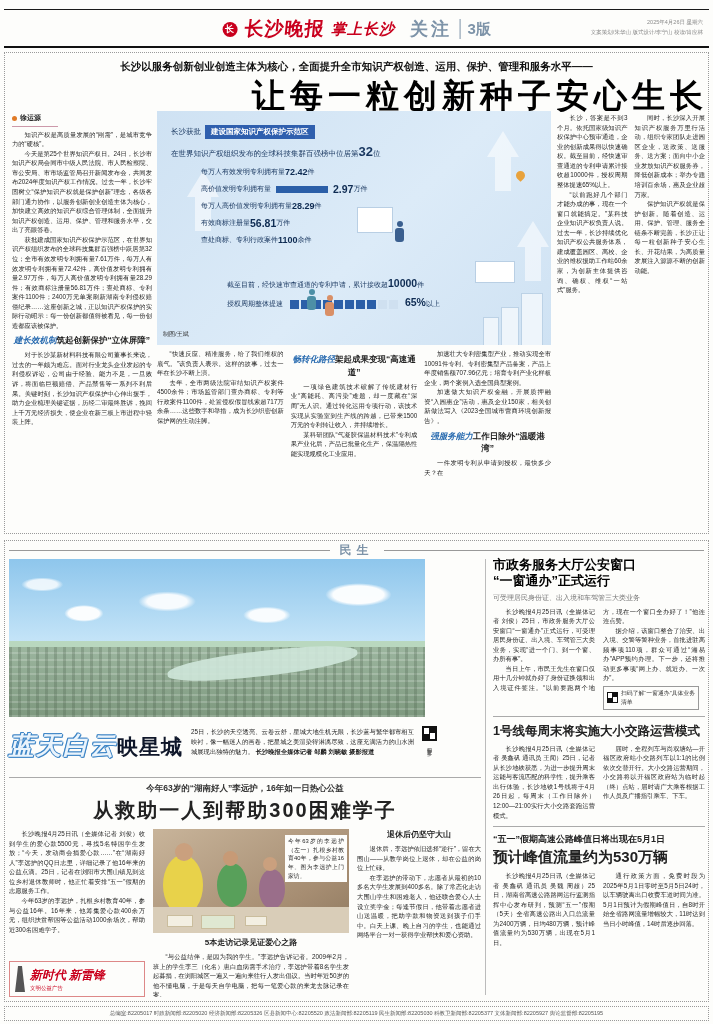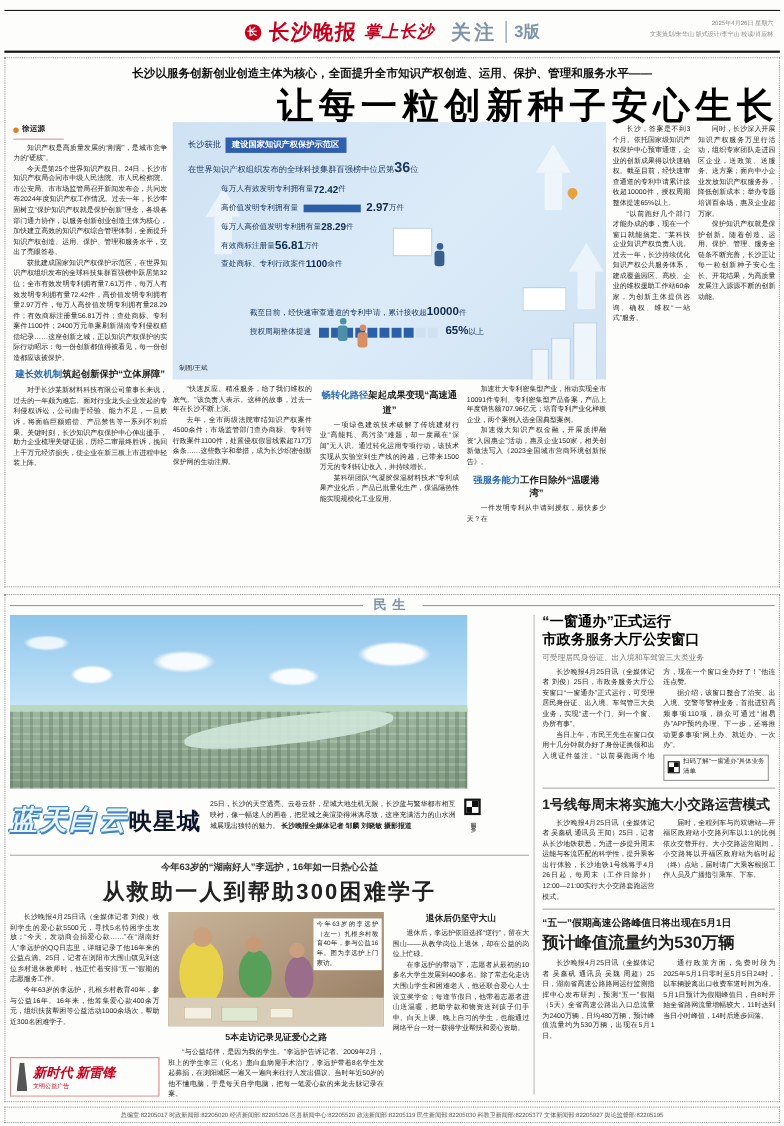--- a/index.html
+++ b/index.html
@@ -18,21 +18,21 @@
   .vbar { width:1.5px; height:20px; background:#7d93a8; }
   .page-no { color:#7d93a8; font-size:15px; font-weight:bold; }
   .mast-right { position:absolute; right:10px; top:2px; text-align:right; color:#8a8a8a; font-size:5.5px; line-height:1.8; }
   .mastline { position:absolute; left:4px; right:4px; top:46px; border-top:2px solid #111; }
 
   
   .dotted-box { position:absolute; border:1px dotted #9a9a9a; background:#fdfdfb; }
   .bodytext { font-size:6.3px; line-height:1.52; text-align:justify; color:#1f1f1f; }
   .bodytext p { text-indent:2em; }
   .colhead { text-align:center; font-weight:bold; font-size:8.5px; margin:4px 0 3px; }
-  .colhead .blue { color:#2a6cb0; margin-right:0; }
+  .colhead .blue { color:#2a6cb0; margin-right:0;font-style:italic; }
 
   
   .main-box { left:4px; top:52px; width:705px; height:482px; }
   .kicker { position:absolute; left:0; right:0; top:7px; text-align:center; font-size:10.5px; font-weight:bold; color:#111; }
   .headline { position:absolute; left:0; right:0; top:21px; text-align:right; font-size:33px; font-weight:bold; letter-spacing:5px; color:#000; }
   .byline { display:flex; align-items:center; gap:3px; font-size:7px; font-weight:bold; border-bottom:1px solid #c9a; padding-bottom:2px; margin-bottom:3px; width:46px; }
   .byline .dot { width:5px; height:5px; border-radius:50%; background:#e07b28; }
   .main-leftcol { position:absolute; left:7px; top:60px; width:140px; height:416px; overflow:hidden; }
   .main-rightcol { position:absolute; left:552px; top:60px; width:148px; height:416px; overflow:hidden; column-count:2; column-gap:7px; }
   .main-midcols { position:absolute; left:152px; top:296px; width:394px; height:180px; display:flex; gap:7px; overflow:hidden; }
@@ -188,21 +188,21 @@
         </div>
       <div class="ig-arrow" style="left:360px; top:110px;">
           <span class="stem"></span>
         </div>
 
       <div class="ig-intro">
         <span>长沙获批</span>
         <span class="ig-badge">建设国家知识产权保护示范区</span>
       </div>
       <div class="ig-rank">
-        <span>在世界知识产权组织发布的全球科技集群百强榜中位居第</span><b>36</b><span>位</span>
+        <span>在世界知识产权组织发布的全球科技集群百强榜中位居第</span><b>32</b><span>位</span>
       </div>
 
       <div class="ig-rows">
         <div class="ig-row">
           <span>每万人有效发明专利拥有量</span>
           <span class="ig-num small">72.42</span>
             <span>件</span>
         </div>
         <div class="ig-row">
           <span>高价值发明专利拥有量</span>
@@ -368,22 +368,22 @@
           <div class="colhead" style="font-size:8px; margin-top:0;">退休后仍坚守大山</div>
           <p>退休后，李远护依旧选择“逆行”，留在大围山——从教学岗位上退休，却在公益的岗位上忙碌。</p>
           <p>在李远护的带动下，志愿者从最初的10多名大学生发展到400多名。除了常态化走访大围山学生和困难老人，他还联合爱心人士设立奖学金；每逢节假日，他带着志愿者进山送温暖，把助学款和物资送到孩子们手中。白天上课、晚上自习的学生，也能通过网络平台一对一获得学业帮扶和爱心资助。</p>
         </div>
       </div>
     </div>
 
     <div class="ms-right">
       <div>
         <div class="nw-title">
+          <div>市政务服务大厅公安窗口</div>
           <div>“一窗通办”正式运行</div>
-          <div>市政务服务大厅公安窗口</div>
         </div>
         <div class="nw-deck">可受理居民身份证、出入境和车驾管三大类业务</div>
         <div class="nw-cols bodytext">
           <p>长沙晚报4月25日讯（全媒体记者 刘俊）25日，市政务服务大厅公安窗口“一窗通办”正式运行，可受理居民身份证、出入境、车驾管三大类业务，实现“进一个门、到一个窗、办所有事”。</p>
           <p>当日上午，市民王先生在窗口仅用十几分钟就办好了身份证换领和出入境证件签注。“以前要跑两个地方，现在一个窗口全办好了！”他连连点赞。</p>
           <p>据介绍，该窗口整合了治安、出入境、交警等警种业务，首批进驻高频事项110项，群众可通过“湘易办”APP预约办理。下一步，还将推动更多事项“网上办、就近办、一次办”。</p>
           <div class="note-box">
             <div class="qr-sq"></div>
             <span>扫码了解“一窗通办”具体业务清单</span>
           </div>

